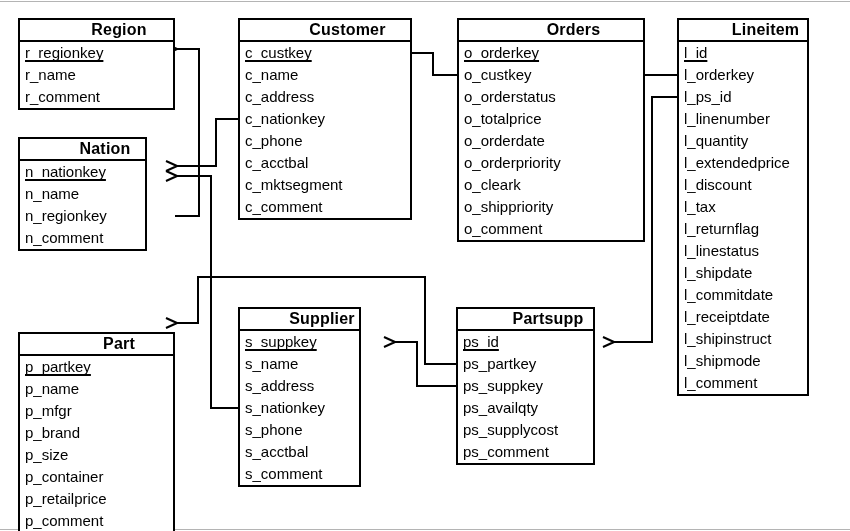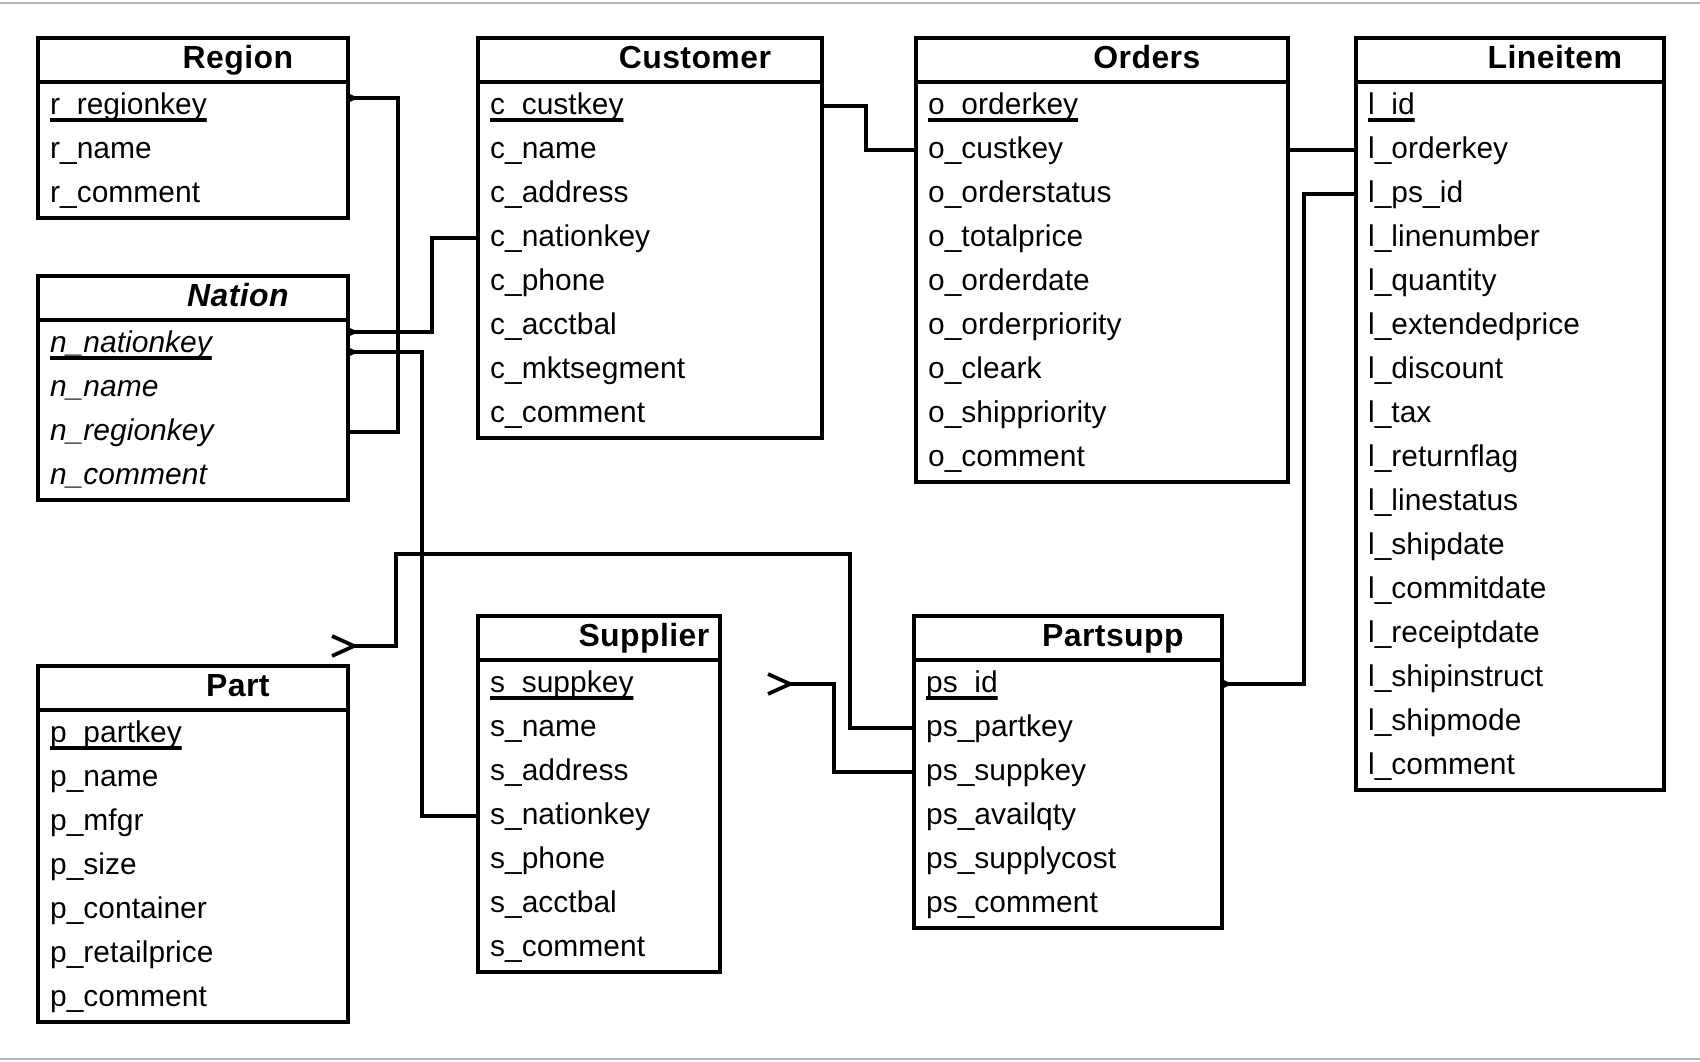--- a/index.html
+++ b/index.html
@@ -94,35 +94,36 @@
 
   <div id="tables-layer">
       <div class="table-box" style="left: 18px; top: 18px; width: 157px;">
     <div class="table-title">Region</div>
     <div class="table-fields">
           <div class="field-row pk">r_regionkey</div>
           <div class="field-row">r_name</div>
           <div class="field-row">r_comment</div>
         </div>
   </div>
-      <div class="table-box" style="left: 18px; top: 137px; width: 157px; font-style: italic;">
+      <div class="table-box" style="left: 18px; top: 137px; width: 129px;">
     <div class="table-title">Nation</div>
     <div class="table-fields">
           <div class="field-row pk">n_nationkey</div>
           <div class="field-row">n_name</div>
           <div class="field-row">n_regionkey</div>
           <div class="field-row">n_comment</div>
         </div>
   </div>
       <div class="table-box" style="left: 18px; top: 288px; width: 157px; margin-top: 44px;">
     <div class="table-title">Part</div>
     <div class="table-fields">
           <div class="field-row pk">p_partkey</div>
           <div class="field-row">p_name</div>
           <div class="field-row">p_mfgr</div>
+          <div class="field-row">p_brand</div>
           <div class="field-row">p_size</div>
           <div class="field-row">p_container</div>
           <div class="field-row">p_retailprice</div>
           <div class="field-row">p_comment</div>
         </div>
   </div>
       <div class="table-box" style="left: 238px; top: 18px; width: 174px;">
     <div class="table-title">Customer</div>
     <div class="table-fields">
           <div class="field-row pk">c_custkey</div>
@@ -154,32 +155,32 @@
           <div class="field-row">o_custkey</div>
           <div class="field-row">o_orderstatus</div>
           <div class="field-row">o_totalprice</div>
           <div class="field-row">o_orderdate</div>
           <div class="field-row">o_orderpriority</div>
           <div class="field-row">o_cleark</div>
           <div class="field-row">o_shippriority</div>
           <div class="field-row">o_comment</div>
         </div>
   </div>
-      <div class="table-box" style="left: 456px; top: 307px; width: 156px;">
+      <div class="table-box" style="left: 456px; top: 307px; width: 139px;">
     <div class="table-title">Partsupp</div>
     <div class="table-fields">
           <div class="field-row pk">ps_id</div>
           <div class="field-row">ps_partkey</div>
           <div class="field-row">ps_suppkey</div>
           <div class="field-row">ps_availqty</div>
           <div class="field-row">ps_supplycost</div>
           <div class="field-row">ps_comment</div>
         </div>
   </div>
-      <div class="table-box" style="left: 677px; top: 18px; width: 156px;">
+      <div class="table-box" style="left: 677px; top: 18px; width: 132px;">
     <div class="table-title">Lineitem</div>
     <div class="table-fields">
           <div class="field-row pk">l_id</div>
           <div class="field-row">l_orderkey</div>
           <div class="field-row">l_ps_id</div>
           <div class="field-row">l_linenumber</div>
           <div class="field-row">l_quantity</div>
           <div class="field-row">l_extendedprice</div>
           <div class="field-row">l_discount</div>
           <div class="field-row">l_tax</div>

